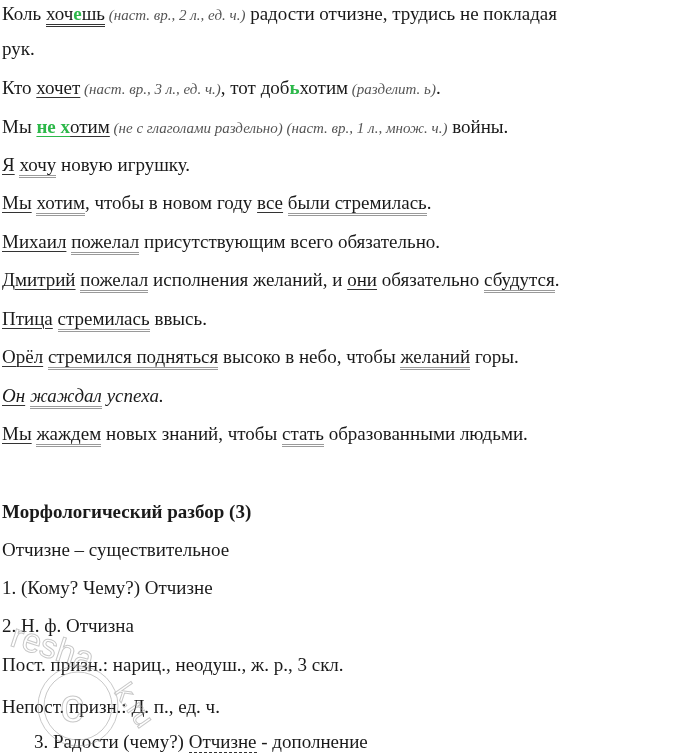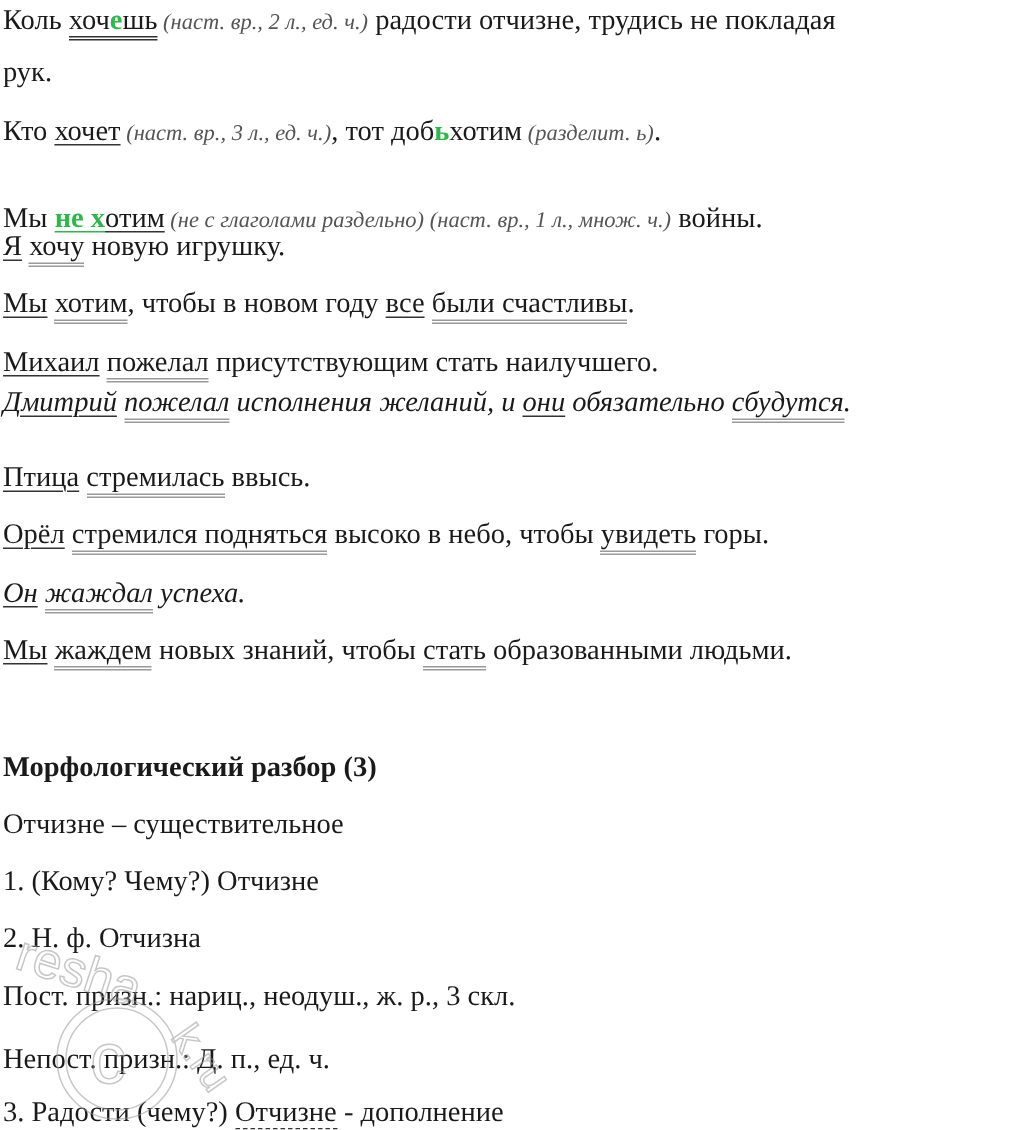--- a/index.html
+++ b/index.html
@@ -91,63 +91,63 @@
     <span>Коль </span><span class="pred-dark"><span>хоч</span><span class="green">е</span><span>шь</span></span><span class="ann"> (наст. вр., 2 л., ед. ч.)</span><span> радости отчизне, трудись не покладая</span>
   </div>
   <div class="line" style="top:37px;">
     <span>рук.</span>
   </div>
 
   <div class="line" style="top:76px;">
     <span>Кто </span><span class="under-dark">хочет</span><span class="ann"> (наст. вр., 3 л., ед. ч.)</span><span>, тот доб</span><span class="green">ь</span><span>хотим</span><span class="ann"> (разделит. ь)</span><span>.</span>
   </div>
 
-  <div class="line" style="top:115px;margin-top:19px;">
+  <div class="line" style="top:115px;">
     <span>Мы </span><span class="green-under">не х</span><span class="under-dark">отим</span><span class="ann"> (не с глаголами раздельно)</span><span class="ann"> (наст. вр., 1 л., множ. ч.)</span><span> войны.</span>
   </div>
 
   <div class="line" style="top:153px;">
     <span class="subj">Я</span> <span class="pred">хочу</span><span> новую игрушку.</span>
   </div>
 
   <div class="line" style="top:191px;">
-    <span class="subj">Мы</span> <span class="pred">хотим</span><span>, чтобы в новом году </span><span class="subj">все</span> <span class="pred">были счастливы</span><span>.</span>
+    <span class="subj">Мы</span> <span class="pred">хотим</span><span>, чтобы в новом году </span><span class="subj">все</span> <span class="pred">были стремилась</span><span>.</span>
   </div>
 
   <div class="line" style="top:230px;">
-    <span class="subj">Михаил</span> <span class="pred">пожелал</span><span> присутствующим стать наилучшего.</span>
+    <span class="subj">Михаил</span> <span class="pred">пожелал</span><span> присутствующим всего обязательно.</span>
   </div>
 
-  <div class="line" style="top:257px;font-style:italic;">
+  <div class="line" style="top:268px;">
     <span class="subj">Дмитрий</span> <span class="pred">пожелал</span><span> исполнения желаний, и </span><span class="subj">они</span><span> обязательно </span><span class="pred">сбудутся</span><span>.</span>
   </div>
 
   <div class="line" style="top:307px;">
     <span class="subj">Птица</span> <span class="pred">стремилась</span><span> ввысь.</span>
   </div>
 
   <div class="line" style="top:345px;">
-    <span class="subj">Орёл</span> <span class="pred">стремился подняться</span><span> высоко в небо, чтобы </span><span class="pred">увидеть</span><span> горы.</span>
+    <span class="subj">Орёл</span> <span class="pred">стремился подняться</span><span> высоко в небо, чтобы </span><span class="pred">желаний</span><span> горы.</span>
   </div>
 
   <div class="line" style="top:384px;font-style:italic;">
     <span class="subj">Он</span> <span class="pred">жаждал</span><span> успеха.</span>
   </div>
 
   <div class="line" style="top:422px;">
     <span class="subj">Мы</span> <span class="pred">жаждем</span><span> новых знаний, чтобы </span><span class="pred">стать</span><span> образованными людьми.</span>
   </div>
 
   <div class="line bold" style="top:500px;">Морфологический разбор (3)</div>
   <div class="line" style="top:538px;">Отчизне – существительное</div>
   <div class="line" style="top:576px;">1. (Кому? Чему?) Отчизне</div>
   <div class="line" style="top:614px;">2. Н. ф. Отчизна</div>
   <div class="line" style="top:653px;">Пост. призн.: нариц., неодуш., ж. р., 3 скл.</div>
   <div class="line" style="top:695px;">Непост. призн.: Д. п., ед. ч.</div>
-  <div class="line" style="top:730px;">
+  <div class="line" style="top:730px;margin-left:32px;">
     <span>3. Радости (чему?) </span><span class="obj">Отчизне</span><span> - дополнение</span>
   </div>
 </div>
 
 <svg class="watermark" viewBox="0 0 180 135" xmlns="http://www.w3.org/2000/svg">
   <g fill="none" stroke="#9a9a9a" stroke-width="1">
     <circle cx="68" cy="88" r="40"></circle>
     <circle cx="68" cy="88" r="34"></circle>
     <text x="50" y="104" font-family="Liberation Sans, sans-serif" font-size="48" fill="none" stroke="#9a9a9a">c</text>
     <text x="0" y="40" font-family="Liberation Sans, sans-serif" font-size="34" transform="rotate(18 40 30)" fill="none" stroke="#9a9a9a">resha</text>

